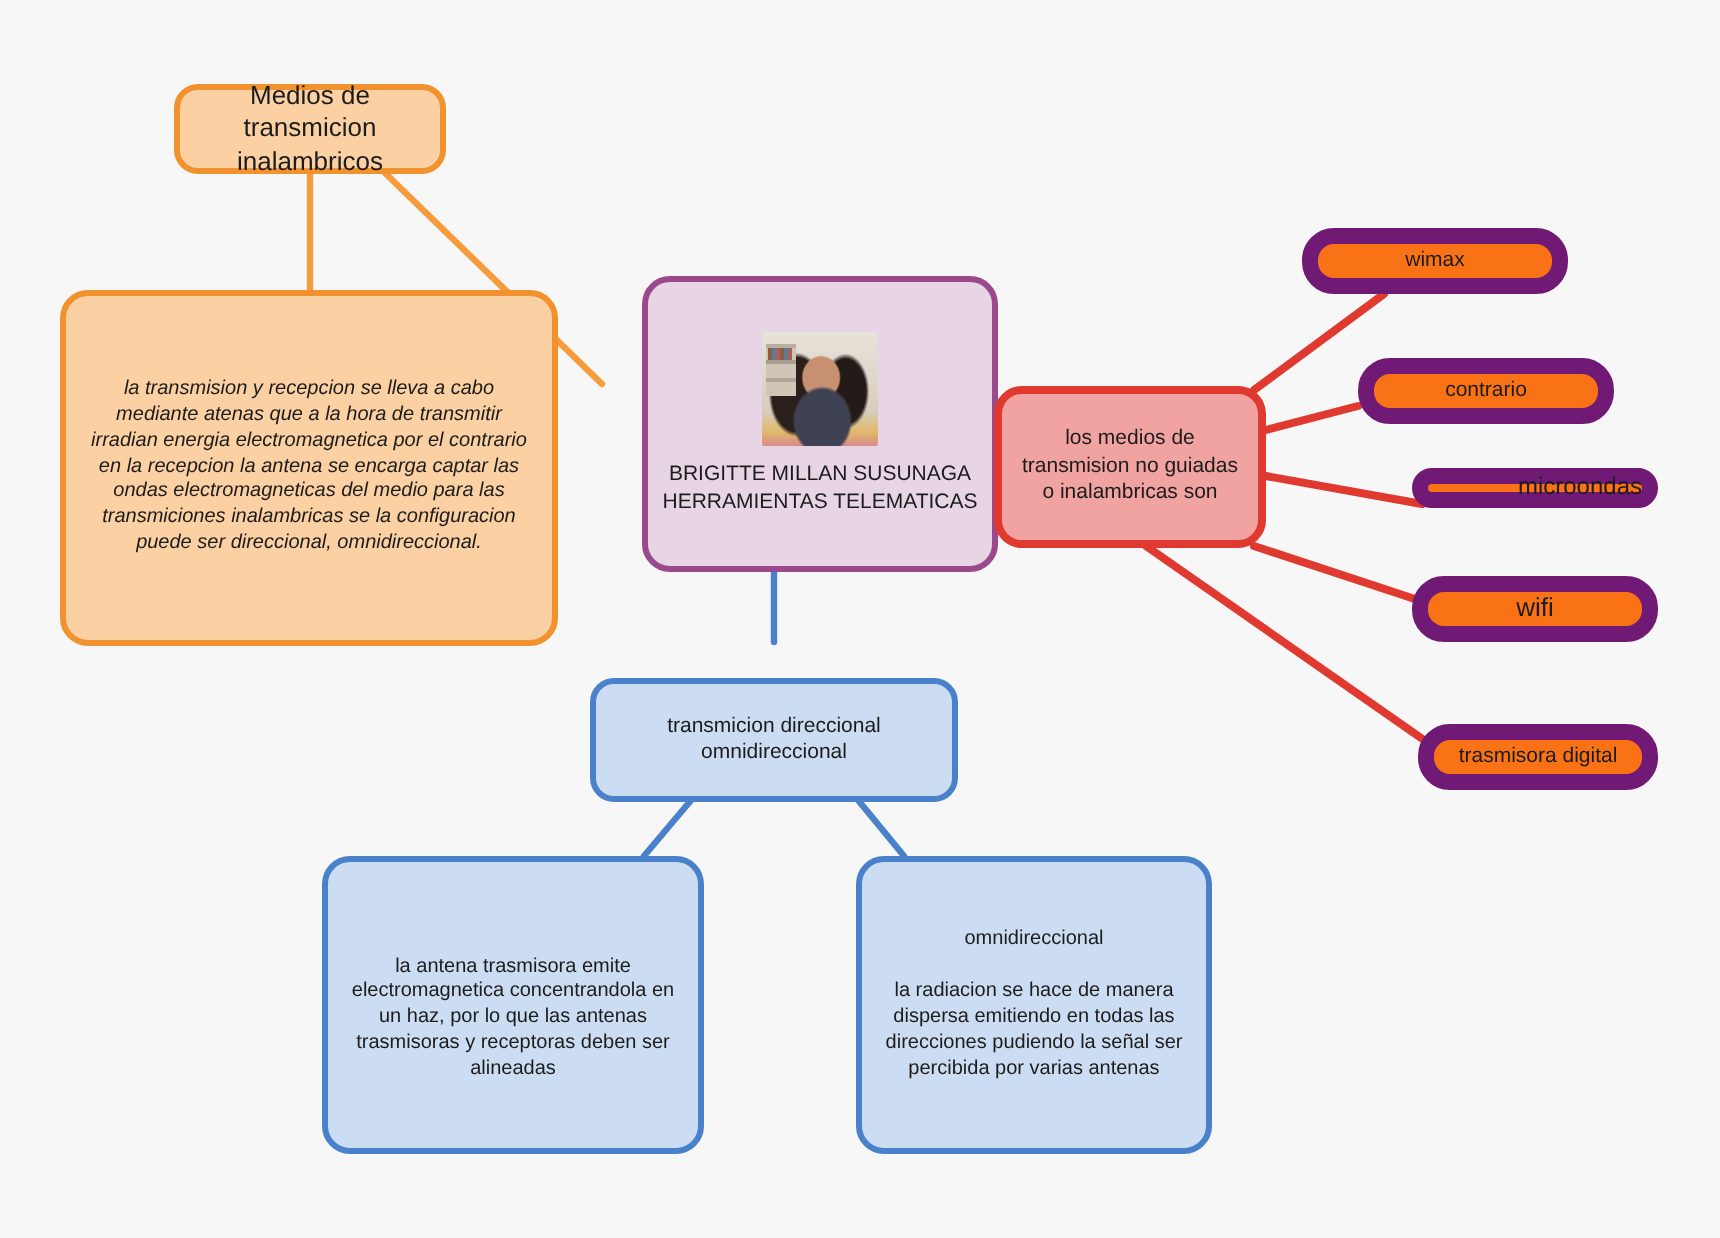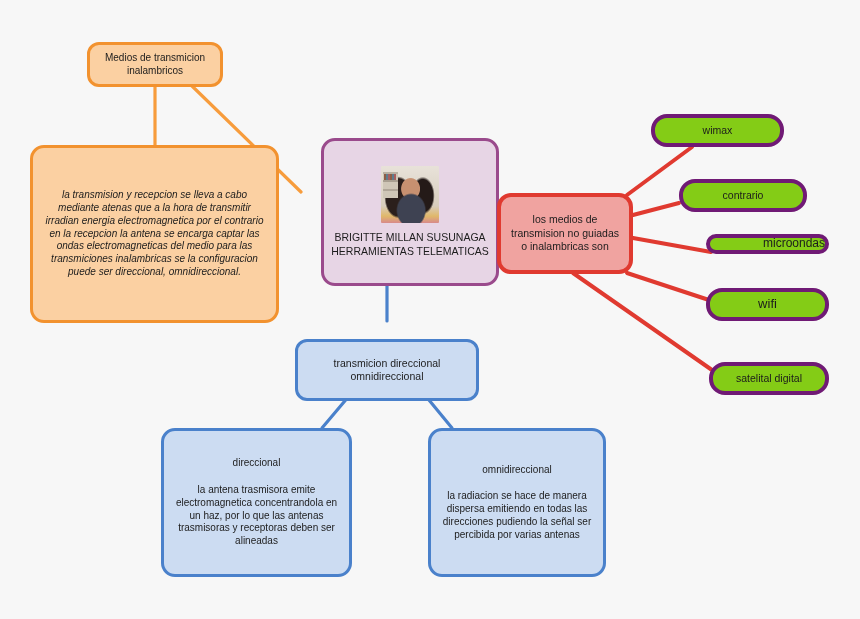--- a/index.html
+++ b/index.html
@@ -60,39 +60,39 @@
     margin-left: 20px;
   }
 
   
   .n-red {
     background: #f0a3a0;
     border: 4px solid #e03a30;
     border-radius: 14px;
   }
   .n-red-leaf {
-    background: #84cc16;
-    border: 4px solid #701a75;
+    background: #f97316;
+    border: 8px solid #701a75;
     border-radius: 16px;
   }
 
   
   .n-blue {
     background: #ccdcf2;
     border: 3px solid #4a81cb;
     border-radius: 12px;
   }
   .n-blue-big {
     background: #ccdcf2;
     border: 3px solid #4a81cb;
     border-radius: 14px;
   }
 
   
-  #node-root-label { left: 87px;  top: 42px;  width: 136px; height: 45px;  font-size: 10px; }
+  #node-root-label { left: 87px;  top: 42px;  width: 136px; height: 45px;  font-size: 13px; }
   #node-desc       { left: 30px;  top: 145px; width: 249px; height: 178px; font-size: 10px; padding: 0 10px; font-style: italic; }
   #node-center     { left: 301px; top: 138px; width: 178px; height: 148px; font-size: 10.5px; }
   #node-hub-red    { left: 497px; top: 193px; width: 136px; height: 81px;  font-size: 10.5px; padding: 0 8px; }
   #node-wimax      { left: 651px; top: 114px; width: 133px; height: 33px;  font-size: 10.5px; }
   #node-infrarojo  { left: 679px; top: 179px; width: 128px; height: 33px;  font-size: 10.5px; }
   #node-microondas { left: 706px; top: 234px; width: 123px; height: 20px;  font-size: 12px; text-align: right; }
   #node-wifi       { left: 706px; top: 288px; width: 123px; height: 33px;  font-size: 13px; }
   #node-satelital  { left: 709px; top: 362px; width: 120px; height: 33px;  font-size: 10.5px; }
   #node-trans-dir  { left: 295px; top: 339px; width: 184px; height: 62px;  font-size: 10.5px; }
   #node-direccional    { left: 161px; top: 428px; width: 191px; height: 149px; font-size: 10px; padding: 0 8px; }
@@ -195,30 +195,29 @@
   <div class="node n-red-leaf compact" id="node-infrarojo">
     <div class="title">contrario</div>
   </div>
   <div class="node n-red-leaf compact" id="node-microondas">
     <div class="title">microondas</div>
   </div>
   <div class="node n-red-leaf compact" id="node-wifi">
     <div class="title">wifi</div>
   </div>
   <div class="node n-red-leaf compact" id="node-satelital">
-    <div class="title">satelital digital</div>
+    <div class="title">trasmisora digital</div>
   </div>
 
   <div class="node n-blue compact" id="node-trans-dir">
     <div class="title">transmicion direccional
 omnidireccional</div>
   </div>
 
   <div class="node n-blue-big" id="node-direccional">
-    <div class="title">direccional</div>
     <div class="body">la antena trasmisora emite electromagnetica concentrandola en un haz, por lo que las antenas trasmisoras y receptoras deben ser alineadas</div>
   </div>
   <div class="node n-blue-big" id="node-omnidireccional">
     <div class="title">omnidireccional</div>
     <div class="body">la radiacion se hace de manera dispersa emitiendo en todas las direcciones pudiendo la señal ser percibida por varias antenas</div>
   </div>
 
 </div>
 
 </body></html>

